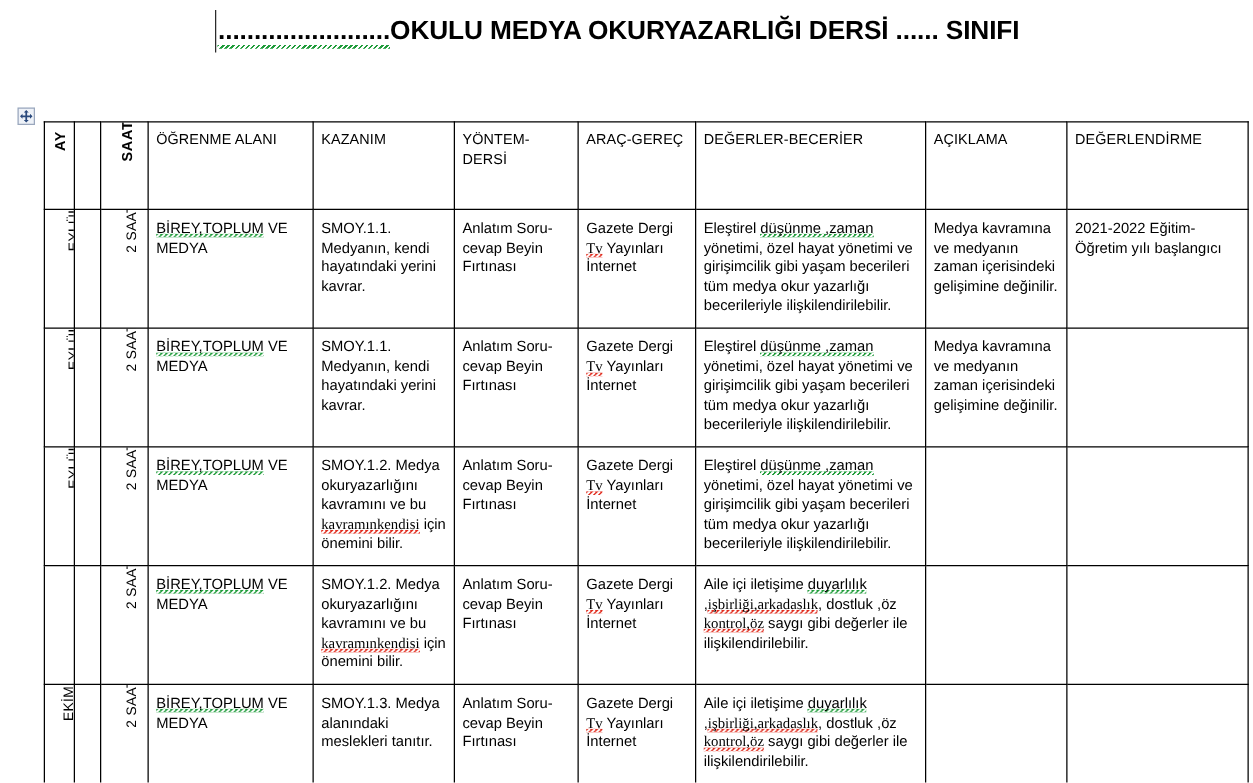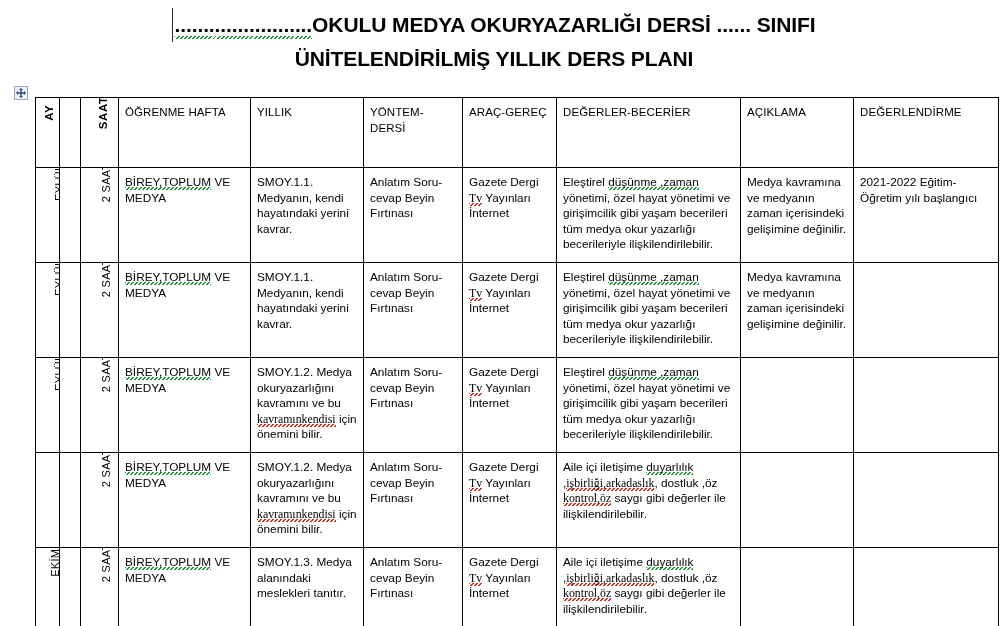--- a/index.html
+++ b/index.html
@@ -148,21 +148,20 @@
   .sq-green {
     background-image: repeating-linear-gradient(
         135deg, #1f9c3a 0 1.3px, rgba(255,255,255,0) 1.3px 2.8px);
   }
 </style>
 </head>
 <body>
 
 <div id="doc-title">
   <span class="tline"><span class="blank-field">........................</span><span>OKULU MEDYA OKURYAZARLIĞI DERSİ ...... SINIFI</span></span>
-  <span class="tline">ÜNİTELENDİRİLMİŞ YILLIK DERS PLANI</span>
 </div>
 
 <div id="table-move-handle">
   <svg width="12" height="12" viewBox="0 0 12 12" aria-hidden="true">
     <path d="M6 1 L8 3 H6.7 V5.3 H9 V4 L11 6 L9 8 V6.7 H6.7 V9 H8 L6 11 L4 9 H5.3 V6.7 H3 V8 L1 6 L3 4 V5.3 H5.3 V3 H4 Z" fill="#2b4a7d"></path>
   </svg>
 </div>
 
 <table id="plan-table">
   <colgroup>
@@ -175,22 +174,22 @@
       <col class="c-arac">
       <col class="c-deger">
     <col class="c-aciklama">
       <col class="c-degerlendirme">
   </colgroup>
   <thead>
     <tr>
       <th class="vert"><span class="rot">AY</span></th>
       <th class="vert"><span class="rot">HAFTA</span></th>
       <th class="vert"><span class="rot">SAAT</span></th>
-      <th>ÖĞRENME  HAFTA</th>
-      <th>YILLIK</th>
+      <th>ÖĞRENME  ALANI</th>
+      <th>KAZANIM</th>
       <th><span>YÖNTEM-</span><br><span>DERSİ</span></th>
       <th>ARAÇ-GEREÇ</th>
       <th>DEĞERLER-BECERİER</th>
       <th>AÇIKLAMA</th>
       <th>DEĞERLENDİRME</th>
     </tr>
   </thead>
   <tbody>
 
     <tr>

